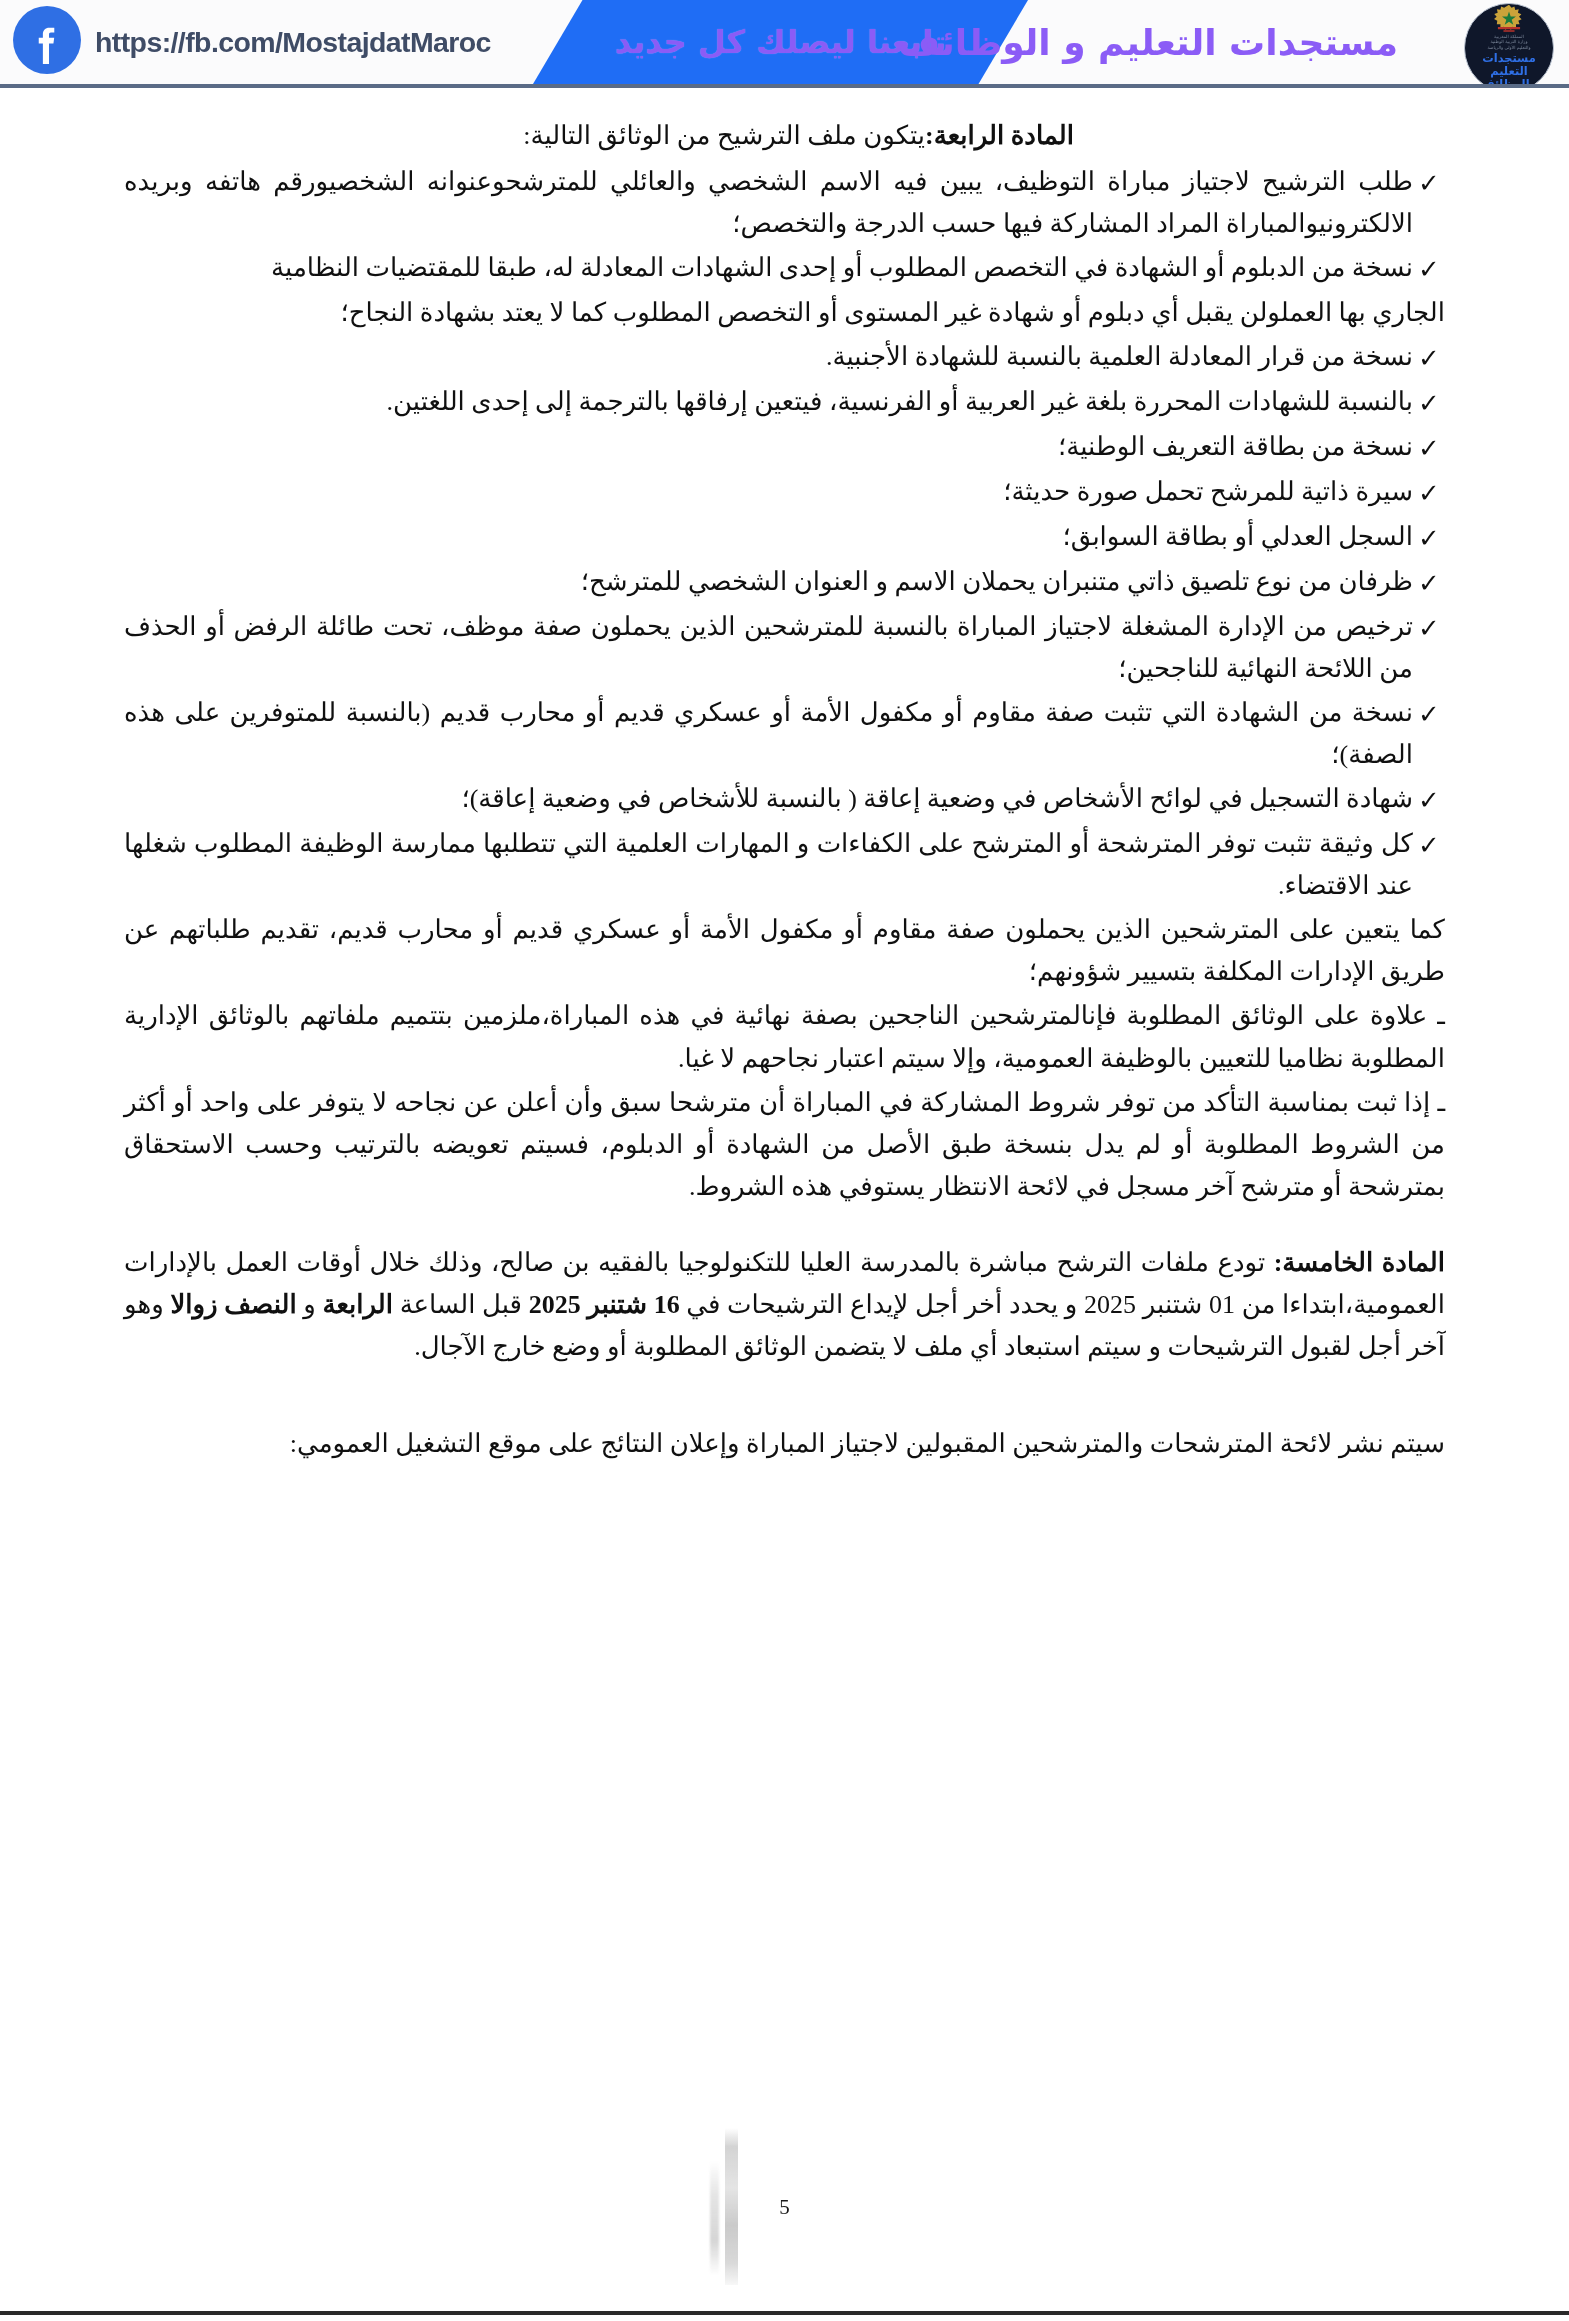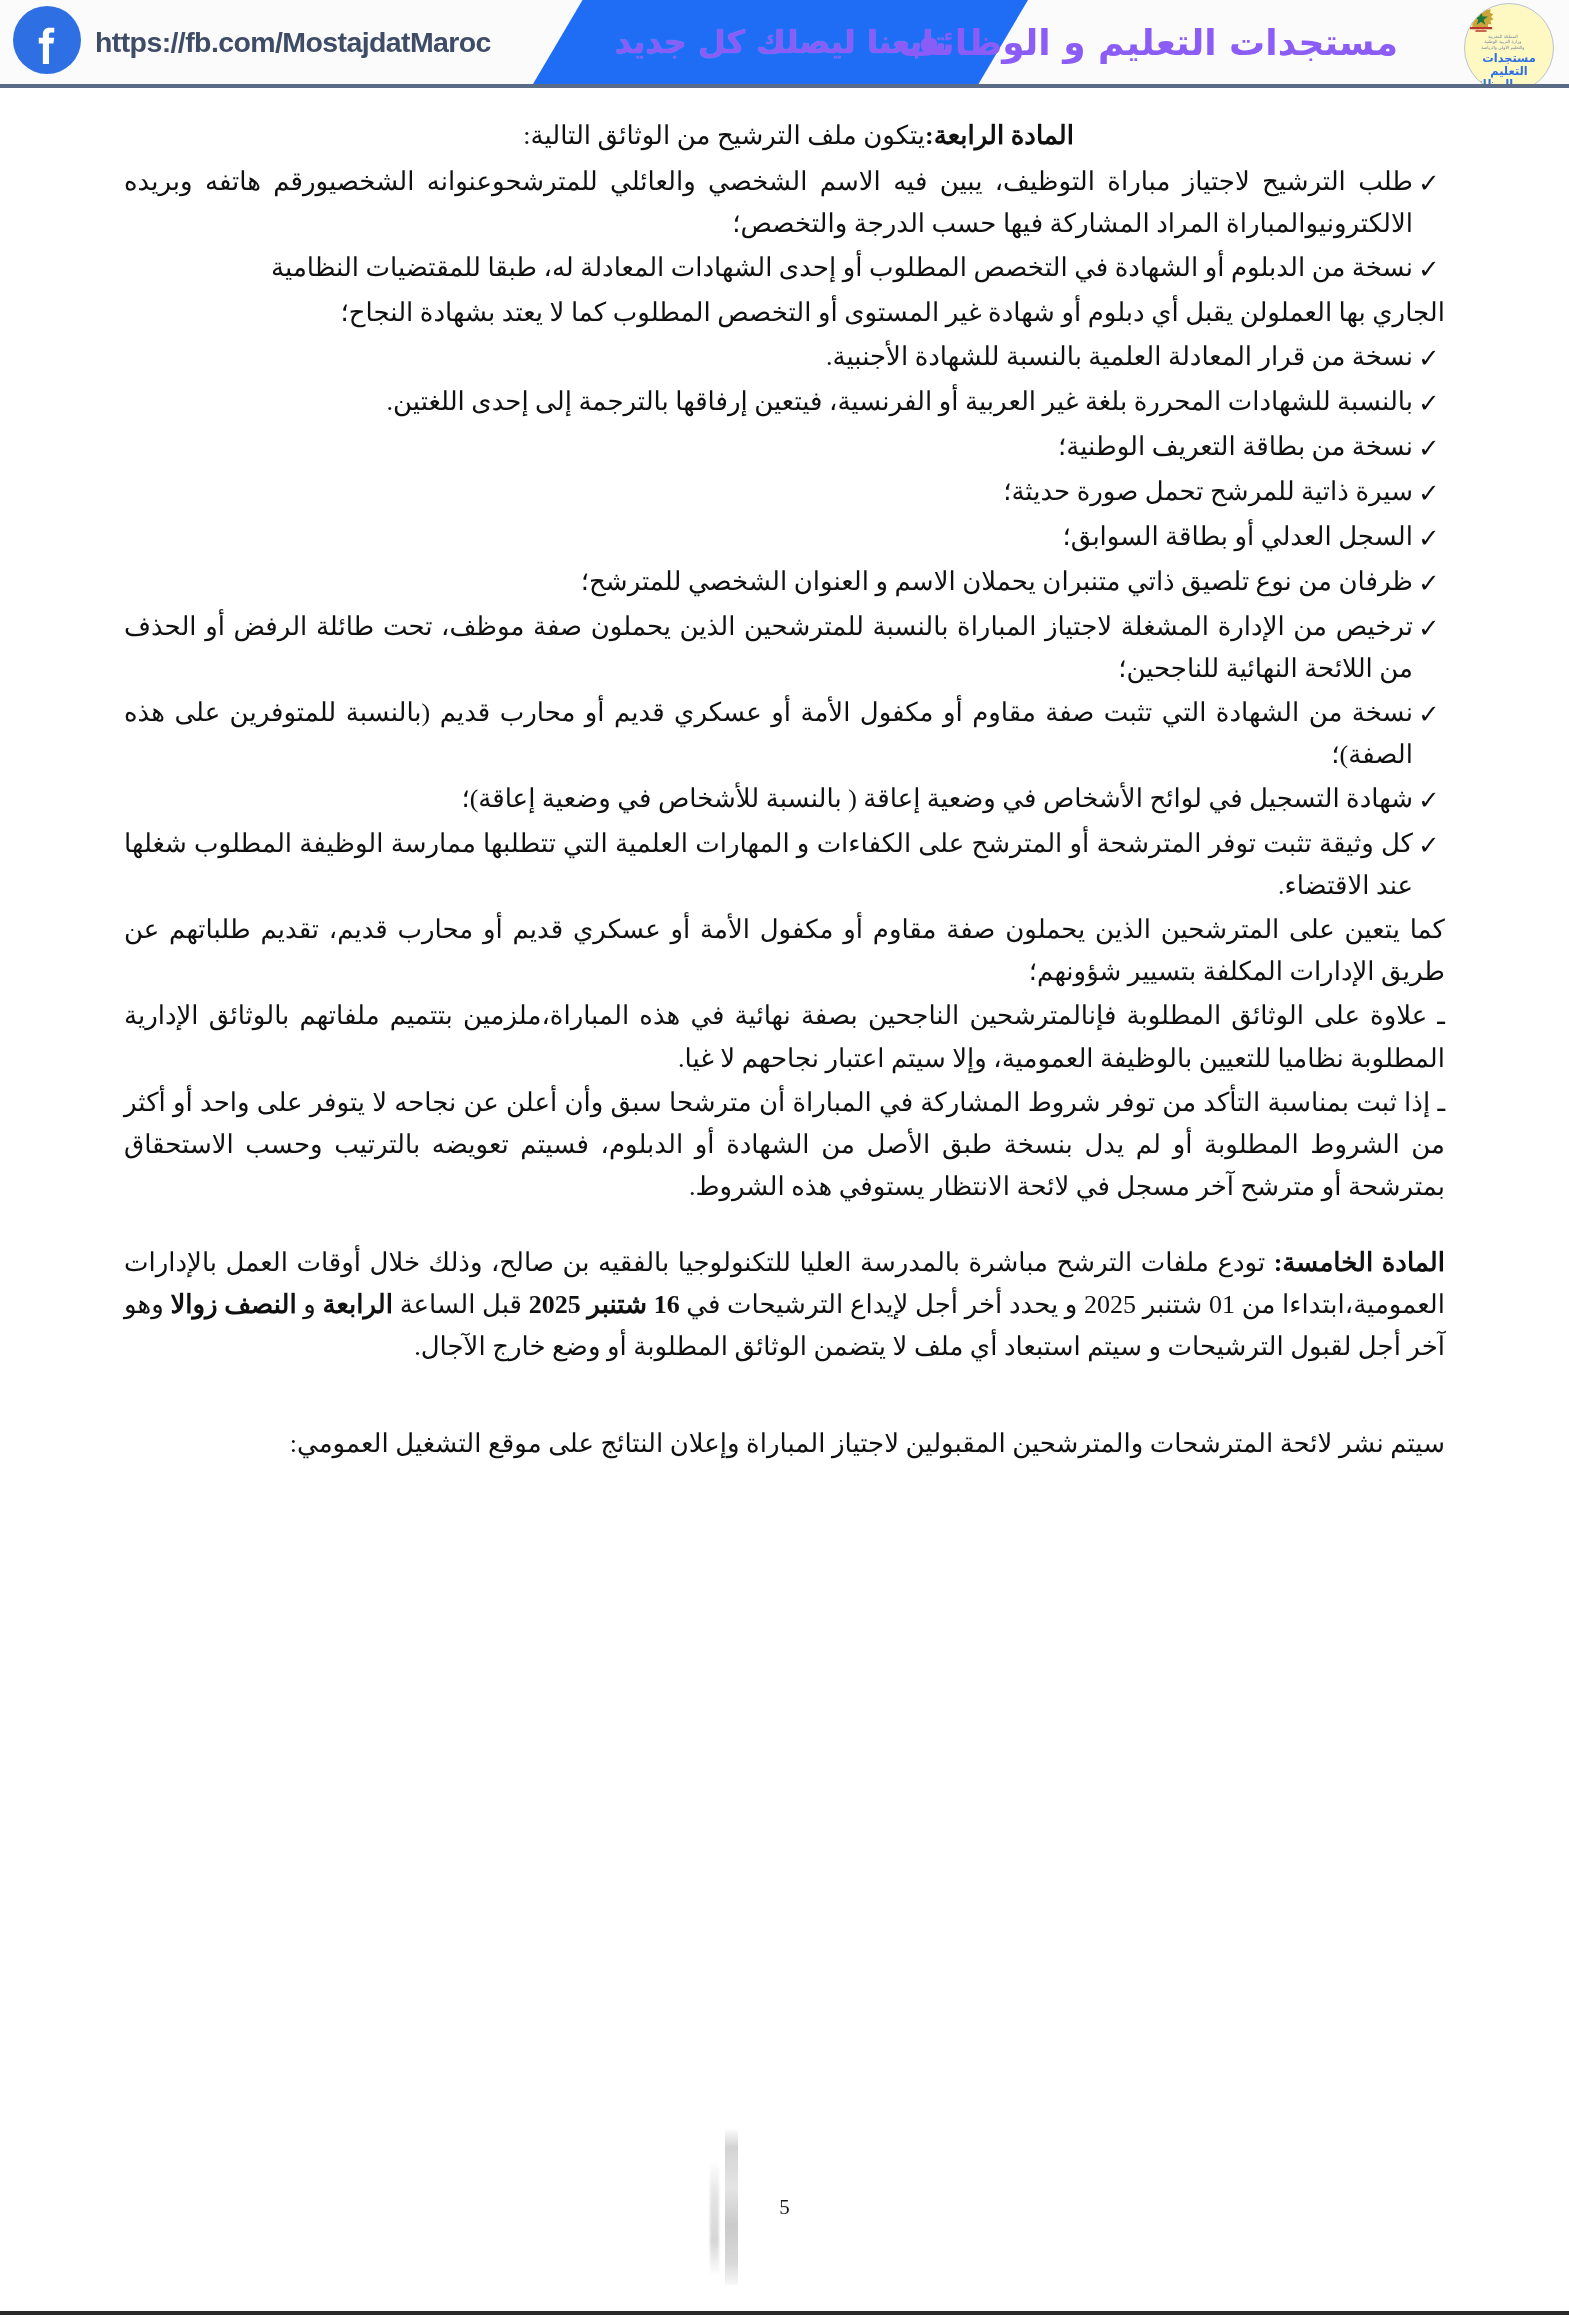--- a/index.html
+++ b/index.html
@@ -52,22 +52,22 @@
   .brand-text{
     position:absolute;right:171px;top:50%;transform:translateY(-50%);
     color:#8b5cf6;font-weight:bold;font-size:36px;
     font-family:"DejaVu Sans","Liberation Sans",sans-serif;
     white-space:nowrap;
   }
 
   .seal{
     position:absolute;right:15px;top:2.9px;
     width:88px;height:88px;border-radius:50%;
-    background:#fef9c3;border:1.4px solid #b9c2d0;
-    display:flex;flex-direction:column;align-items:flex-end;
+    background:#0f172a;border:1.4px solid #b9c2d0;
+    display:flex;flex-direction:column;align-items:center;
     justify-content:center;overflow:hidden;
   }
   .seal-crest{width:32px;height:28.5px;margin-bottom:1px;}
   .seal-micro{
     font-size:4.4px;line-height:1.25;color:#7a8699;text-align:center;
     font-family:"DejaVu Sans",sans-serif;width:86%;
   }
   .seal-l1,.seal-l2{
     color:#2f6fe4;font-weight:bold;text-align:center;
     font-family:"DejaVu Sans","Liberation Sans",sans-serif;

